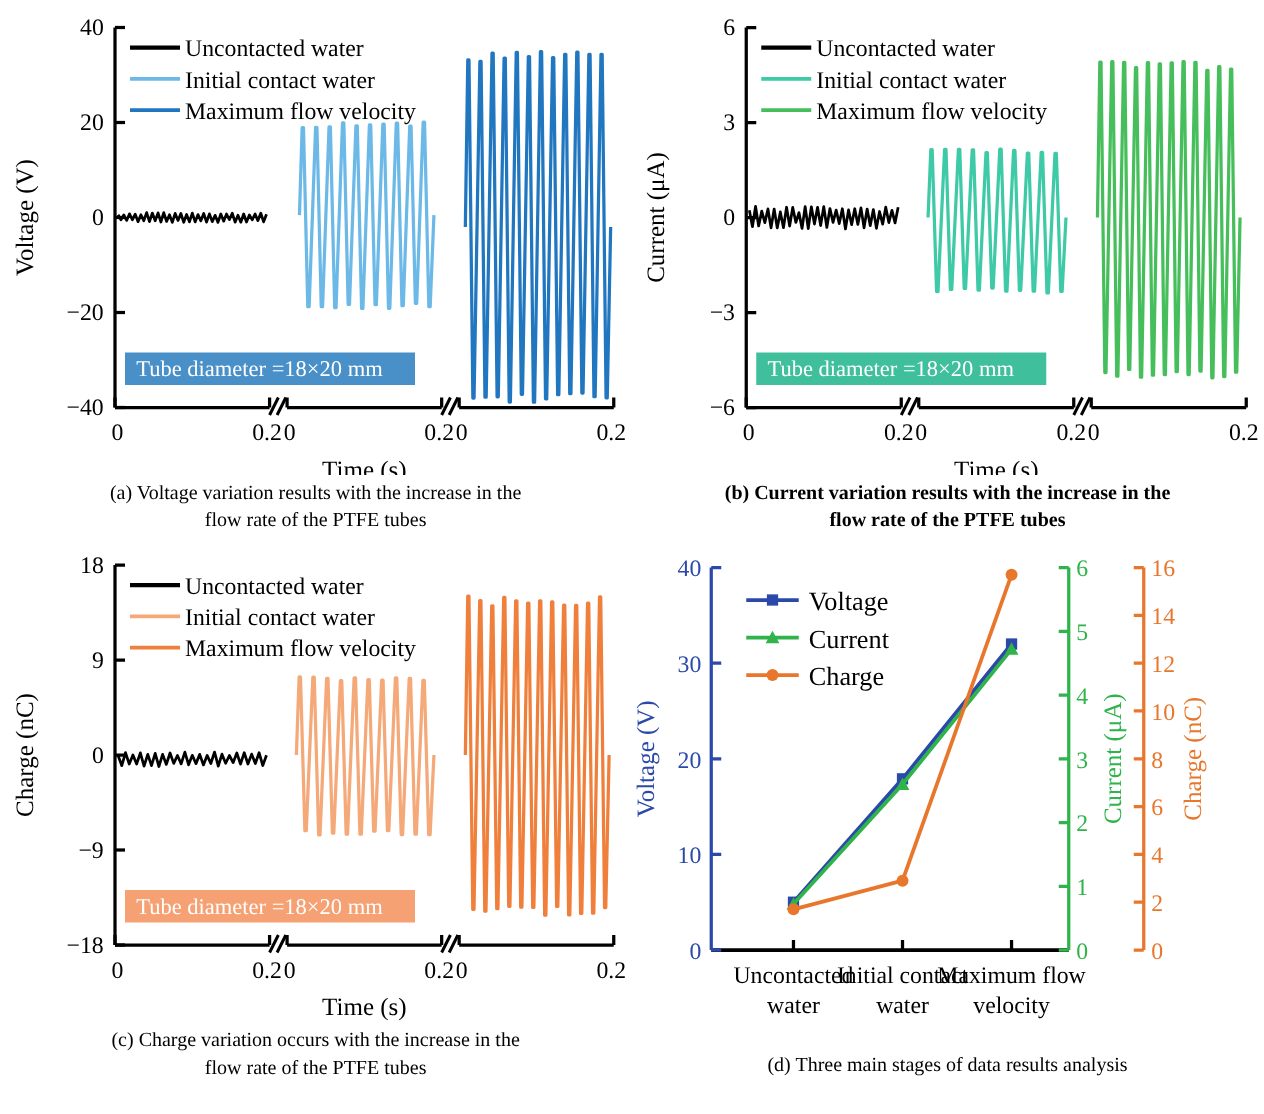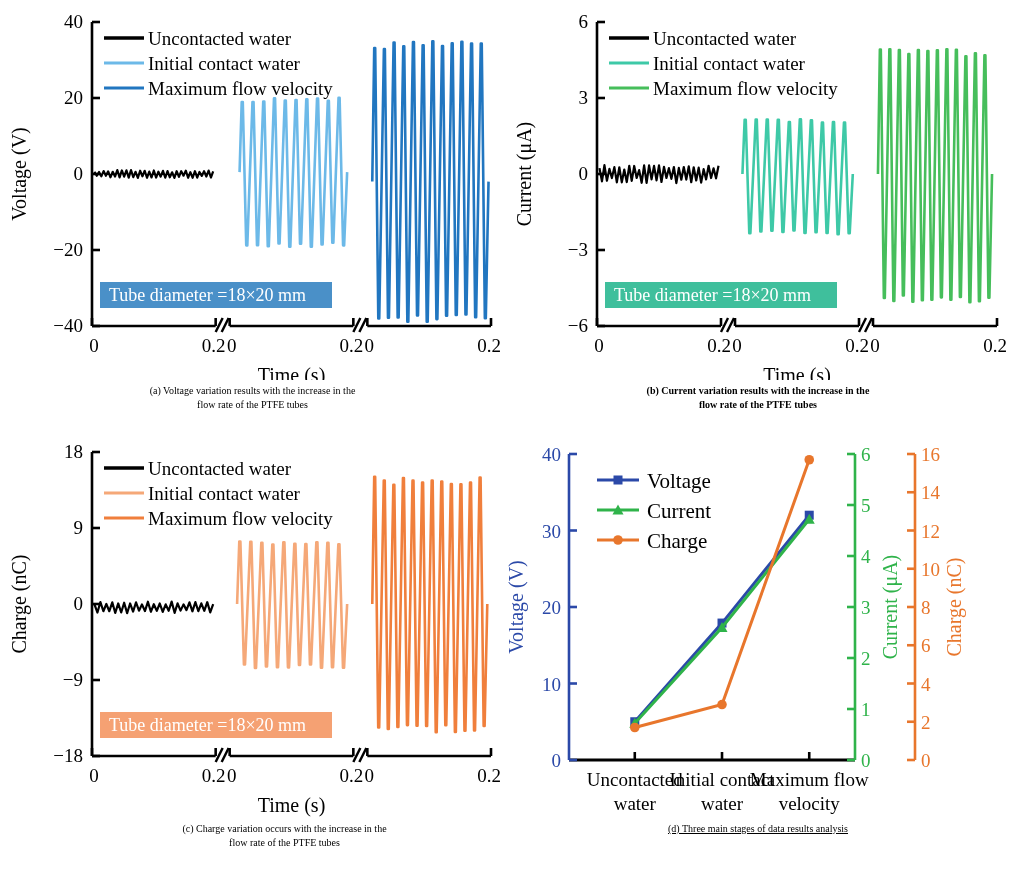--- a/index.html
+++ b/index.html
@@ -5,25 +5,25 @@
   html,body{margin:0;padding:0;background:#ffffff;}
   body{width:1011px;height:891px;font-family:"Liberation Serif",serif;color:#000;}
   .figure{position:relative;width:1011px;height:891px;overflow:hidden;}
   .panel{position:absolute;}
   .panel-a{left:0;top:0;width:505px;height:440px;}
   .panel-b{left:505px;top:0;width:506px;height:440px;}
   .panel-c{left:0;top:430px;width:505px;height:461px;}
   .panel-d{left:505px;top:430px;width:506px;height:461px;}
   .plot-svg{display:block;}
   .caption{position:absolute;left:0;width:100%;text-align:center;
-           font-family:"Liberation Serif",serif;font-size:10px;line-height:1.35;color:#000;}
+           font-family:"Liberation Serif",serif;font-size:16px;line-height:1.35;color:#000;}
   .cap-a{top:384px;}
   .cap-b{top:384px;font-weight:bold;}
-  .cap-c{top:392px;margin-left:32px;}
-  .cap-d{top:392px;text-decoration:underline;}
+  .cap-c{top:392px;}
+  .cap-d{top:412px;}
   .cap-line{display:block;}
 </style>
 </head>
 <body>
 
 <div class="figure">
 
   <div class="panel panel-a">
     <svg class="plot-svg" width="505" height="380" viewBox="0 0 505 380">
         <line x1="92" y1="22" x2="92" y2="326" stroke="#000" stroke-width="2.6"></line>

